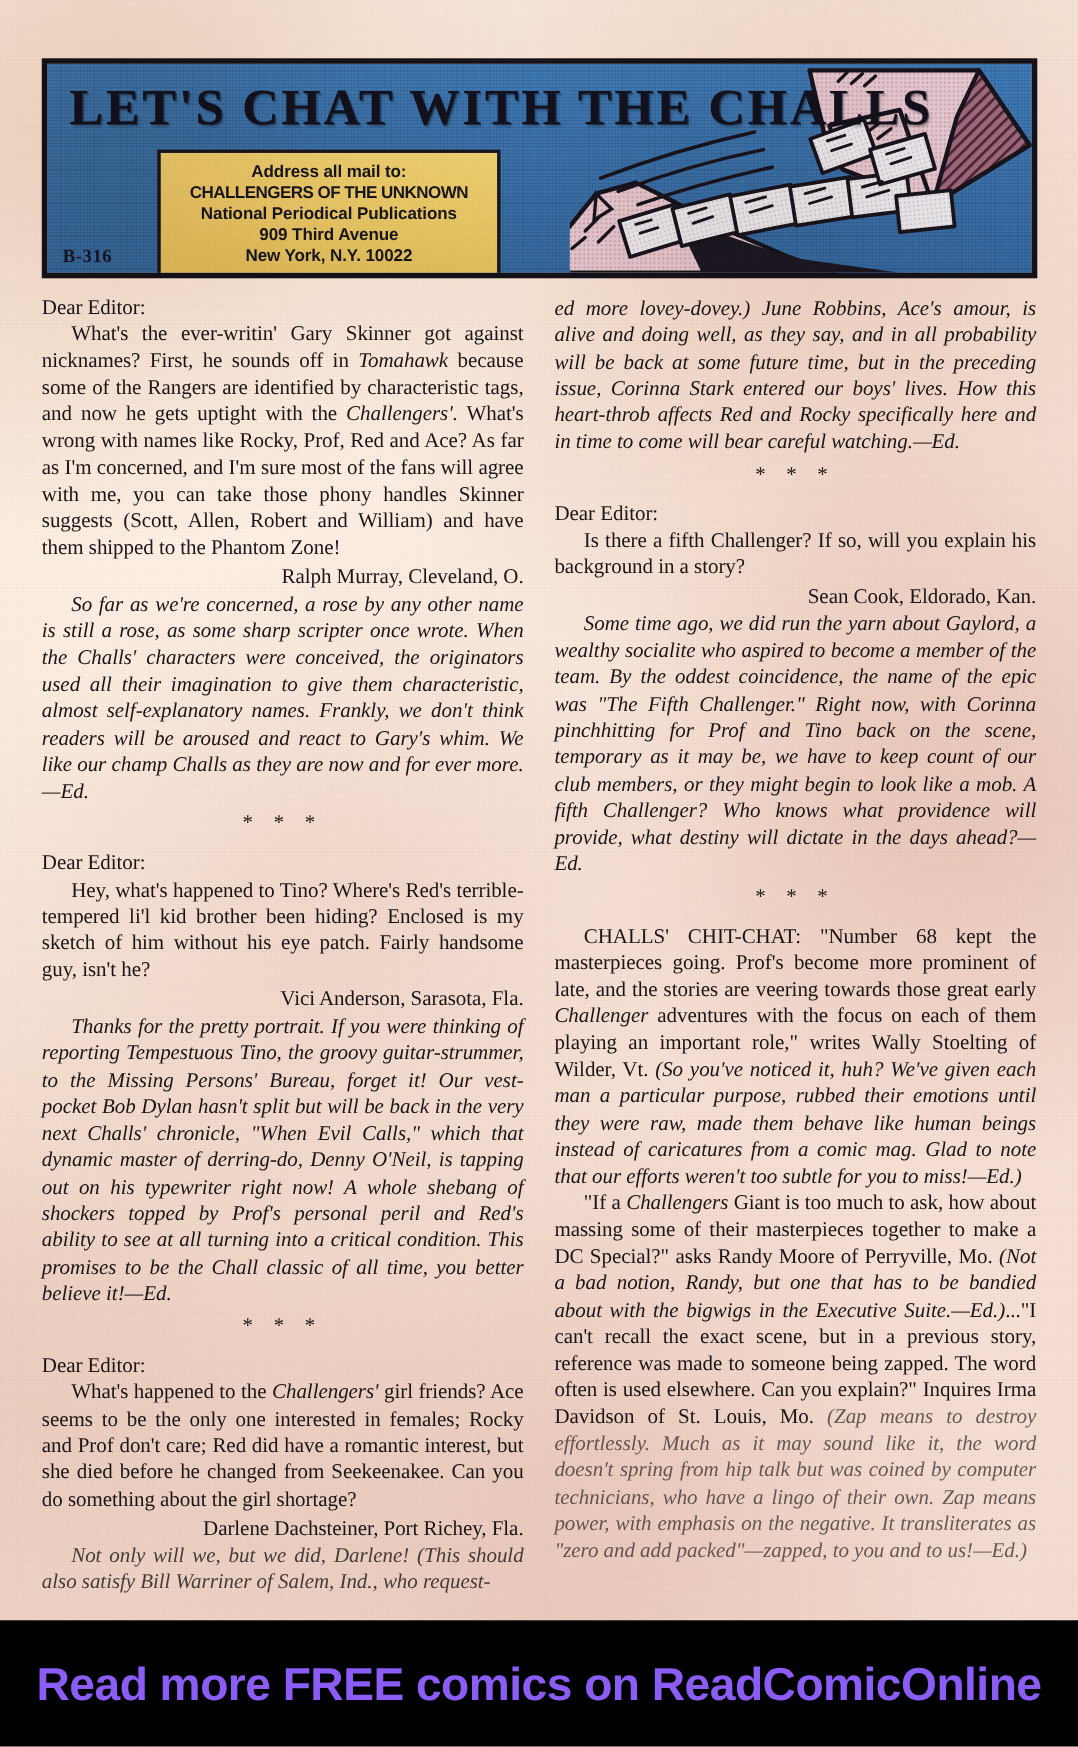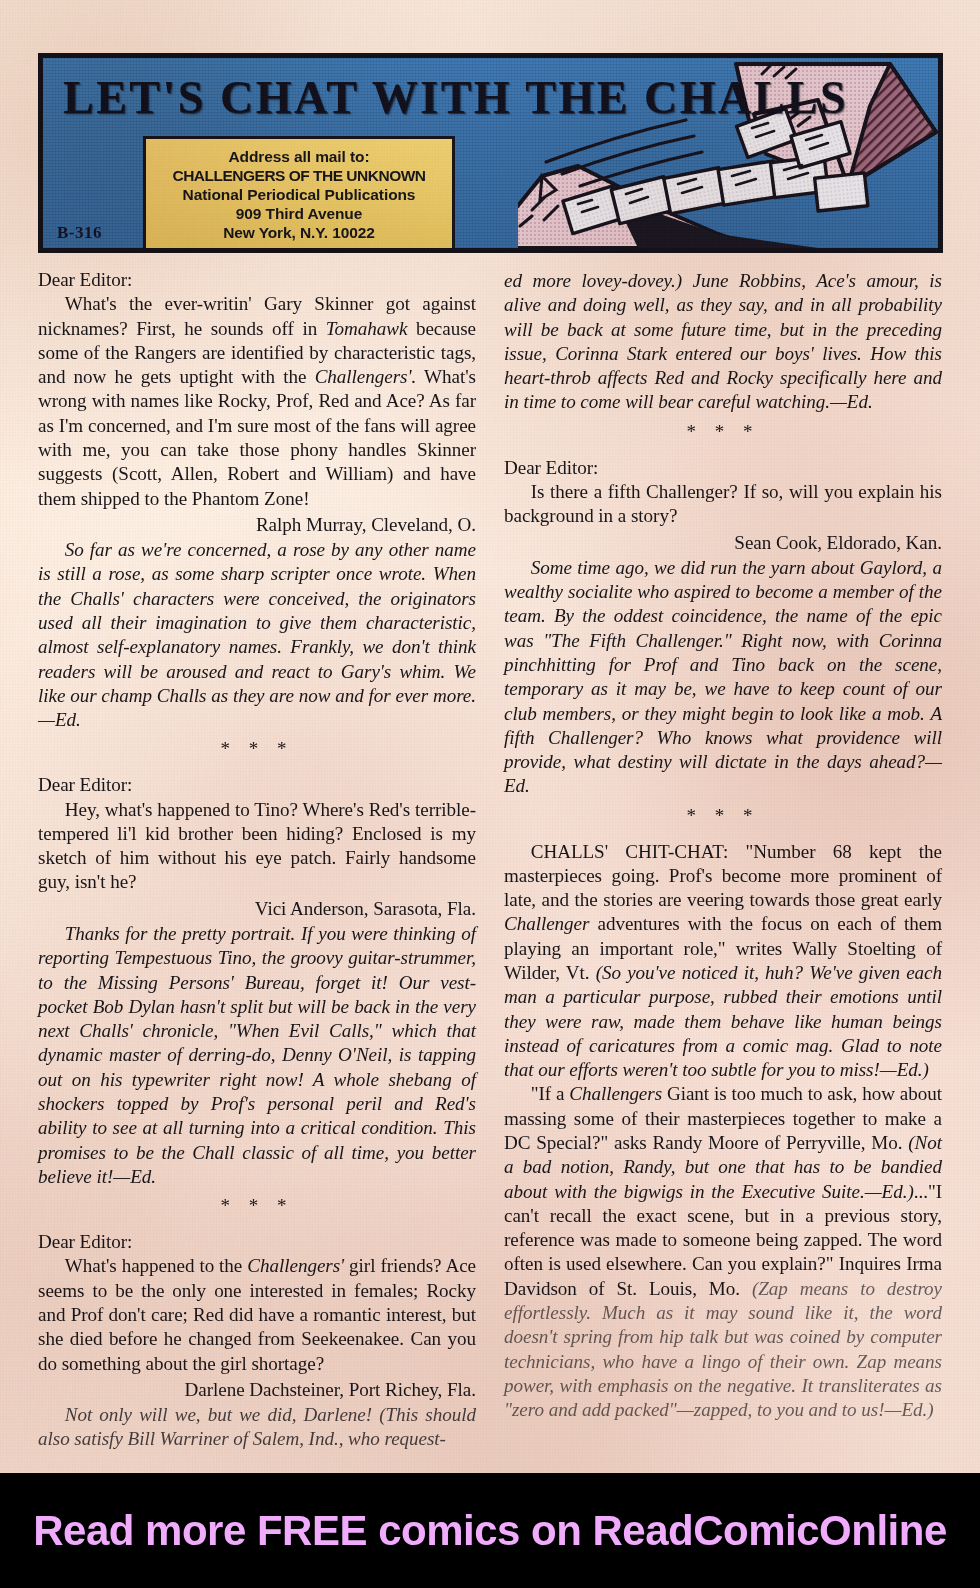--- a/index.html
+++ b/index.html
@@ -183,21 +183,21 @@
     background: #000000;
     display: flex;
     align-items: center;
     justify-content: center;
     z-index: 9;
   }
   .footer-banner span {
     font-family: "Liberation Sans", "DejaVu Sans", sans-serif;
     font-weight: 700;
     font-size: 42px;
-    color: #f0abfc;
+    color: #8b5cf6;
     letter-spacing: -0.5px;
   }
 </style>
 </head>
 <body>
 
 <div class="page">
 
   <div class="masthead">
     <div class="halftone"></div>

